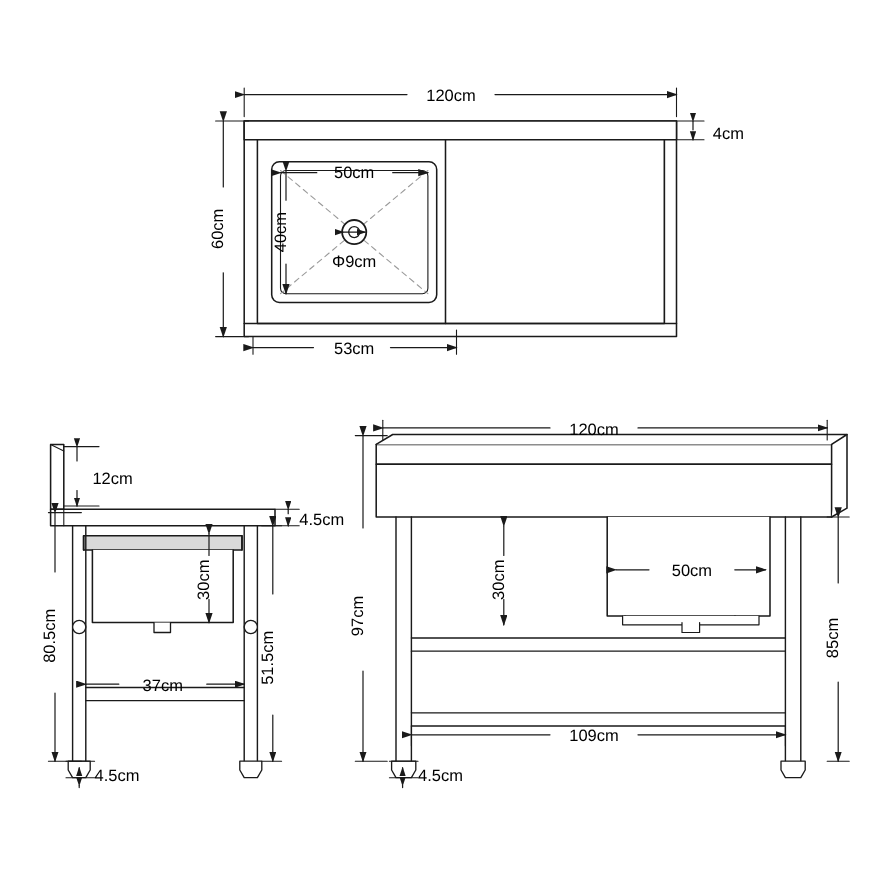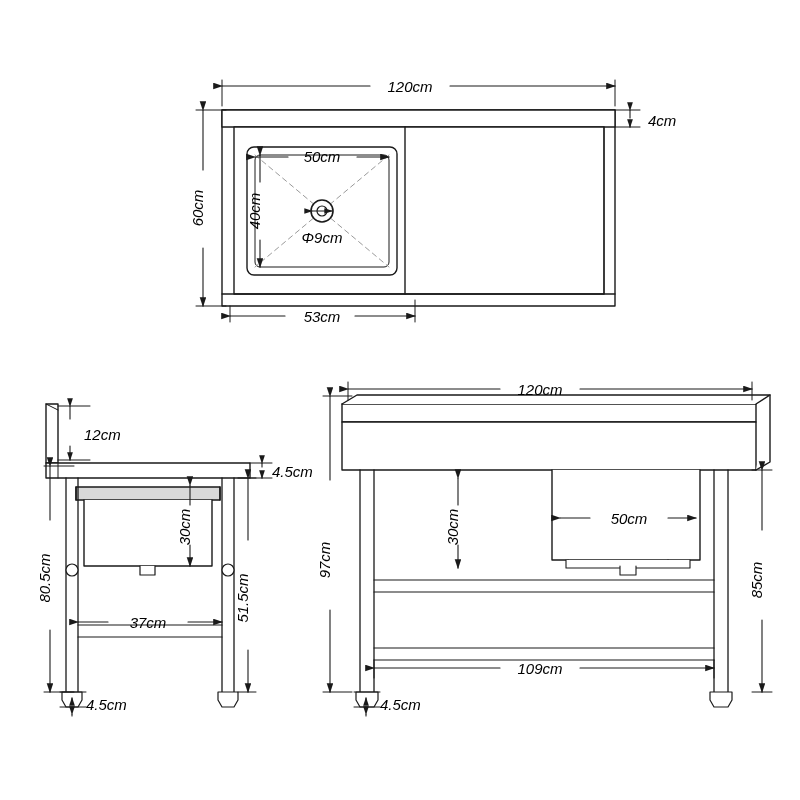--- a/index.html
+++ b/index.html
@@ -3,21 +3,21 @@
 <meta charset="utf-8">
 <style>
   html,body{margin:0;padding:0;}
   body{
     width:800px;height:800px;
     background:#ffffff;
     font-family:"Liberation Sans", sans-serif;
     color:#000000;
     overflow:hidden;
   }
-  #root{position:relative;width:800px;height:800px;font-style:italic;}
+  #root{position:relative;width:800px;height:800px;}
   svg{display:block;}
   .lbl{font-family:"Liberation Sans", sans-serif;font-size:15px;fill:#000;}
 </style>
 </head>
 <body>
 
 <div id="root">
 <svg width="800" height="800" viewBox="0 0 800 800">
   <defs>
     <marker id="ah" markerWidth="9" markerHeight="9" refX="8" refY="3" orient="auto" markerUnits="strokeWidth">

